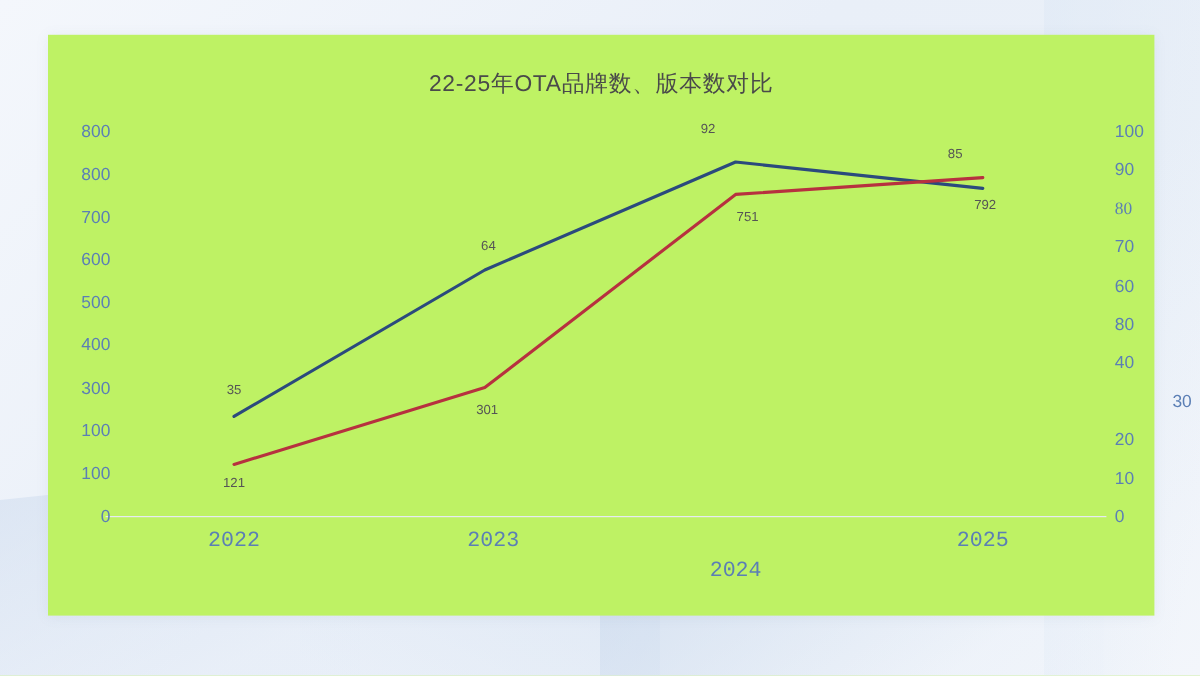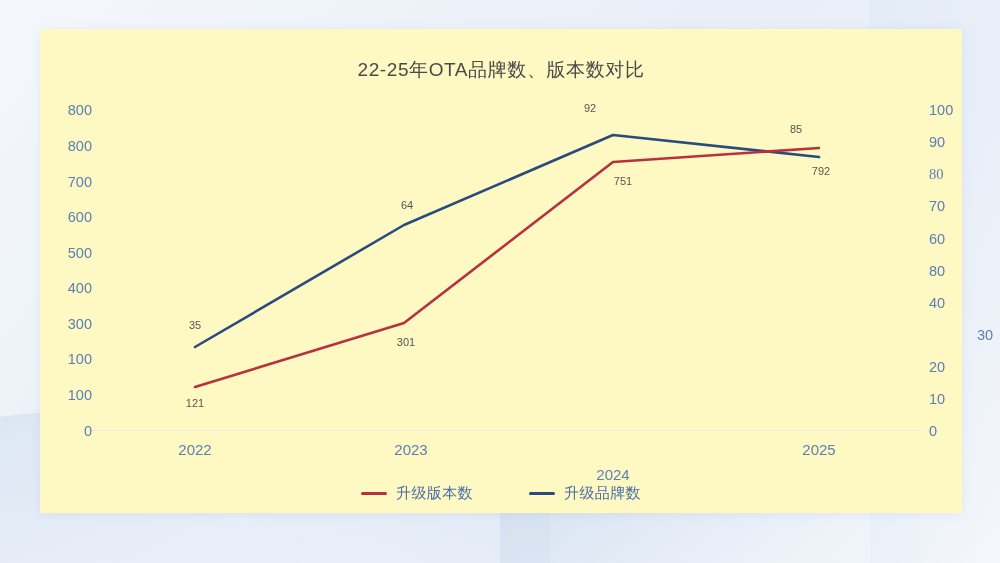--- a/index.html
+++ b/index.html
@@ -59,21 +59,21 @@
     background: linear-gradient(100deg, rgba(221,232,245,0.5) 0%, rgba(240,245,251,0.0) 80%);
   }
 
   
   #chart-card {
     position: absolute;
     left: 40px;
     top: 29px;
     width: 922px;
     height: 484px;
-    background: #fef9c3;
+    background: #bef264;
     box-shadow: 0 1px 10px rgba(120,140,170,0.10);
   }
 
   
   #chart-title {
     position: absolute;
     left: 0;
     right: 0;
     top: 28px;
     text-align: center;
@@ -100,25 +100,26 @@
     color: #5b7fb5;
     white-space: nowrap;
     line-height: 1;
   }
   .axis-left  { right: 889px; text-align: right; }
   .axis-right { left: 889px;  text-align: left;  }
 
   .x-tick {
     position: absolute;
     top: 412px;
-    font-size: 15px;
+    font-size: 18px;
     color: #5b7fb5;
     text-align: center;
     white-space: nowrap;
     transform: translateX(-50%);
+    font-family: Liberation Mono, monospace;
   }
 
   
   .point-label {
     position: absolute;
     font-size: 11px;
     color: #555555;
     white-space: nowrap;
     transform: translateX(-50%);
     line-height: 1;
@@ -217,24 +218,14 @@
   <div class="point-label" style="left:155px; top:291px;">35</div>
   <div class="point-label" style="left:367px; top:171px;">64</div>
   <div class="point-label" style="left:550px; top:74px;">92</div>
   <div class="point-label" style="left:756px; top:95px;">85</div>
 
   <div class="point-label" style="left:155px; top:369px;">121</div>
   <div class="point-label" style="left:366px; top:308px;">301</div>
   <div class="point-label" style="left:583px; top:147px;">751</div>
   <div class="point-label" style="left:781px; top:137px;">792</div>
 
-  <div id="legend">
-    <div class="legend-item">
-      <span class="legend-swatch" style="background:#b7313f;"></span>
-      <span class="legend-label">升级版本数</span>
-    </div>
-    <div class="legend-item">
-      <span class="legend-swatch" style="background:#2b4a7d;"></span>
-      <span class="legend-label">升级品牌数</span>
-    </div>
-  </div>
 
 </div>
 
 </body></html>

